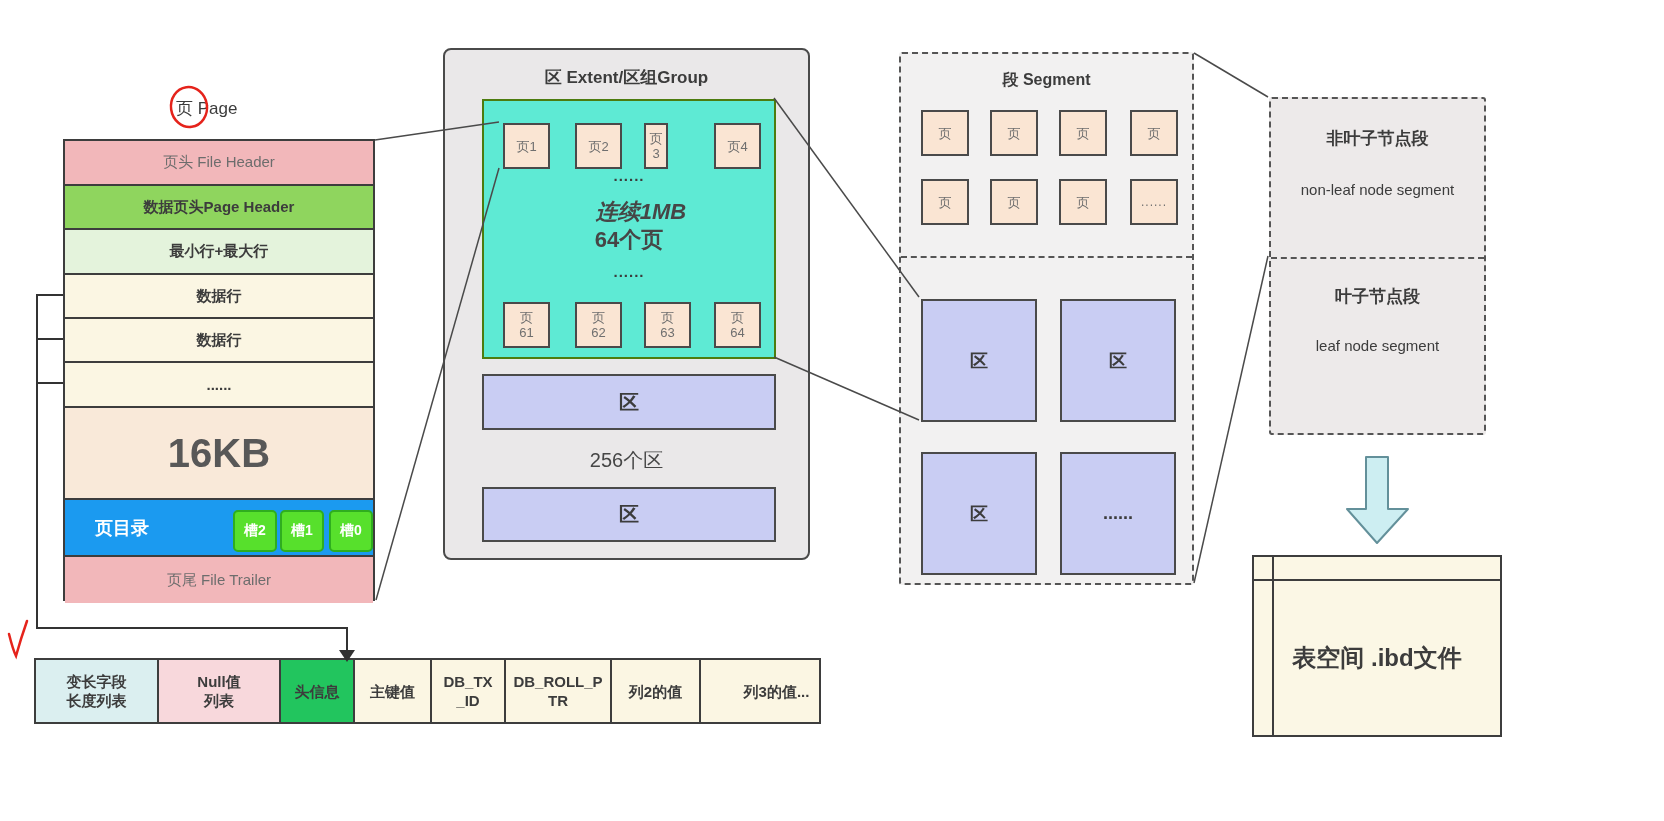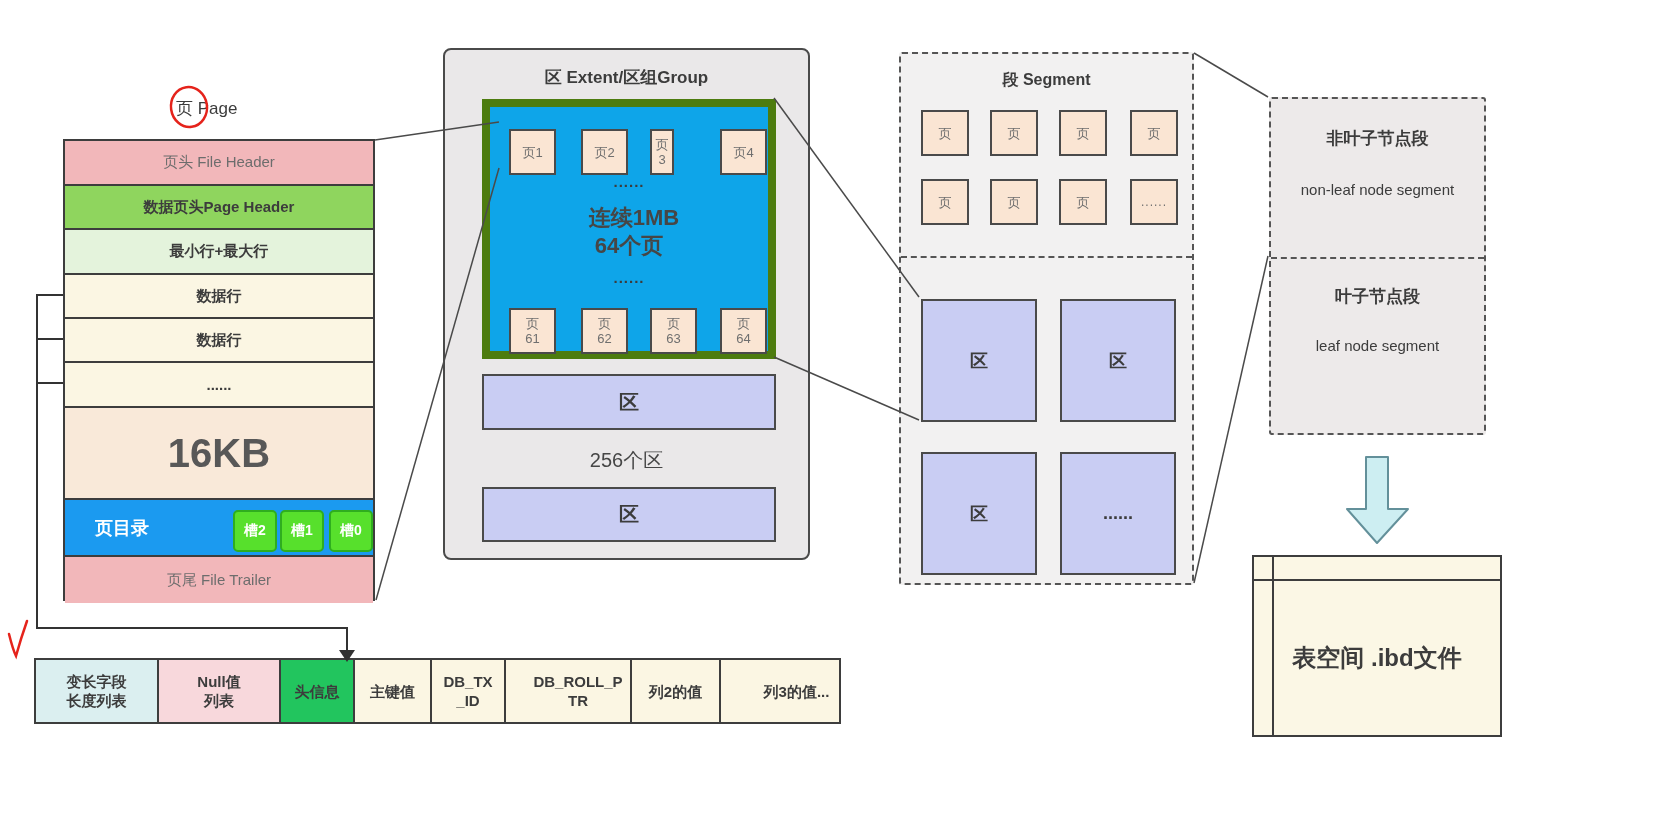--- a/index.html
+++ b/index.html
@@ -15,21 +15,21 @@
   .prow{position:absolute;left:0;width:100%;box-sizing:border-box;border-bottom:2px solid #3d3d3d;
         display:flex;align-items:center;justify-content:center;font-size:15px;}
   .muted{color:#6d6d6d;}
   .dirrow{background:#1b9af0;color:#ffffff;font-size:18px;font-weight:bold;justify-content:flex-start;padding-left:30px;}
   .slot{position:absolute;width:40px;height:38px;top:10px;background:#57e02c;border:2px solid #2fae1e;
         border-radius:5px;color:#fff;font-size:14px;font-weight:bold;display:flex;align-items:center;justify-content:center;}
 
   
   .panel{background:#eae8e9;border:2px solid #4a4a4a;border-radius:8px;}
   .panel-title{font-size:17px;font-weight:bold;}
-  .inner-purple{background:#0ea5e9;border:8px solid #4d7c0f;}
+  .inner-purple{background:#5eead4;border:2px solid #4d7c0f;}
   .pcell{background:#fae5d3;border:2px solid #4a4a4a;color:#6f6f6f;font-size:13px;line-height:15px;}
   .dots{font-weight:bold;letter-spacing:1px;color:#3c3c3c;font-size:15px;}
   .bigzh{font-size:22px;font-weight:bold;color:#464646;}
   .pbar{background:#c9cdf3;border:2px solid #4a4a4a;font-size:20px;font-weight:bold;}
 
   
   .dashpanel{background:#f2f1f1;border:2px dashed #555;border-radius:3px;}
   .xcell{background:#c9cdf3;border:2px solid #4a4a4a;font-size:18px;font-weight:bold;}
   .dashline{border-top:2px dashed #555;height:0;}
 
@@ -81,21 +81,21 @@
   <div class="abs panel z1" style="left:443px;top:48px;width:367px;height:512px;">
     <div class="abs panel-title ctr" style="left:0;top:16px;width:100%;">区 Extent/区组Group</div>
 
     <div class="abs inner-purple" style="left:37px;top:49px;width:294px;height:260px;">
       <div class="abs pcell ctr" style="left:19px;top:22px;width:47px;height:46px;">页1</div>
       <div class="abs pcell ctr" style="left:91px;top:22px;width:47px;height:46px;">页2</div>
       <div class="abs pcell ctr" style="left:160px;top:22px;width:24px;height:46px;">页3</div>
       <div class="abs pcell ctr" style="left:230px;top:22px;width:47px;height:46px;">页4</div>
 
       <div class="abs dots ctr" style="left:0;top:66px;width:100%;">......</div>
-      <div class="abs bigzh ctr" style="left:5px;top:96px;width:100%;">连续1MB</div>
+      <div class="abs bigzh ctr" style="left:12px;top:96px;width:100%;font-style:italic;">连续1MB</div>
       <div class="abs bigzh ctr" style="left:0;top:124px;width:100%;">64个页</div>
       <div class="abs dots ctr" style="left:0;top:162px;width:100%;">......</div>
 
       <div class="abs pcell ctr" style="left:19px;top:201px;width:47px;height:46px;flex-direction:column;">
         <span>页</span>
           <span>61</span>
       </div>
       <div class="abs pcell ctr" style="left:91px;top:201px;width:47px;height:46px;flex-direction:column;">
         <span>页</span>
           <span>62</span>
@@ -161,21 +161,21 @@
     <div class="rcell" style="width:72px;background:#22c55e;">
       <span>头信息</span>
     </div>
     <div class="rcell" style="width:75px;">
       <span>主键值</span>
     </div>
     <div class="rcell" style="width:72px;">
       <span>DB_TX</span>
         <span>_ID</span>
     </div>
-    <div class="rcell" style="width:104px;padding-left:20px;">
+    <div class="rcell" style="width:104px;">
       <span>DB_ROLL_P</span>
         <span>TR</span>
     </div>
     <div class="rcell" style="width:87px;">
       <span>列2的值</span>
     </div>
     <div class="rcell" style="width:85px;padding-left:33px;">
       <span>列3的值...</span>
     </div>
   </div>

